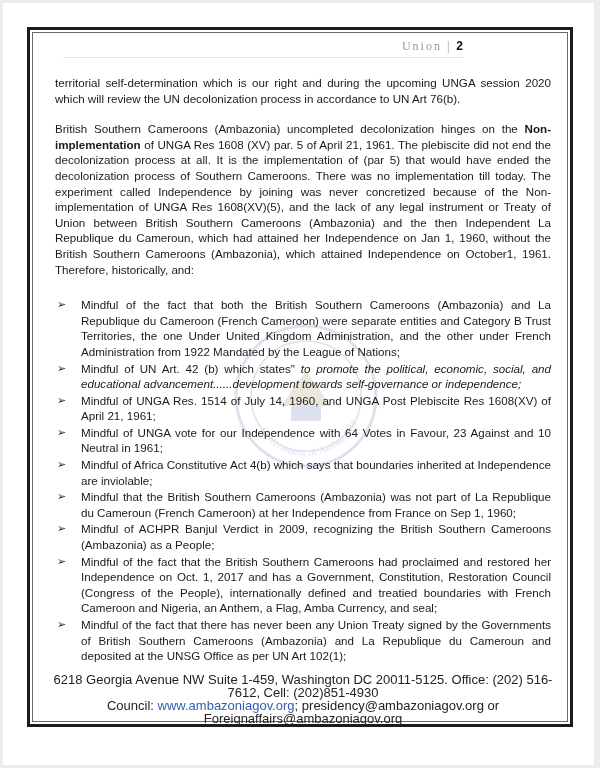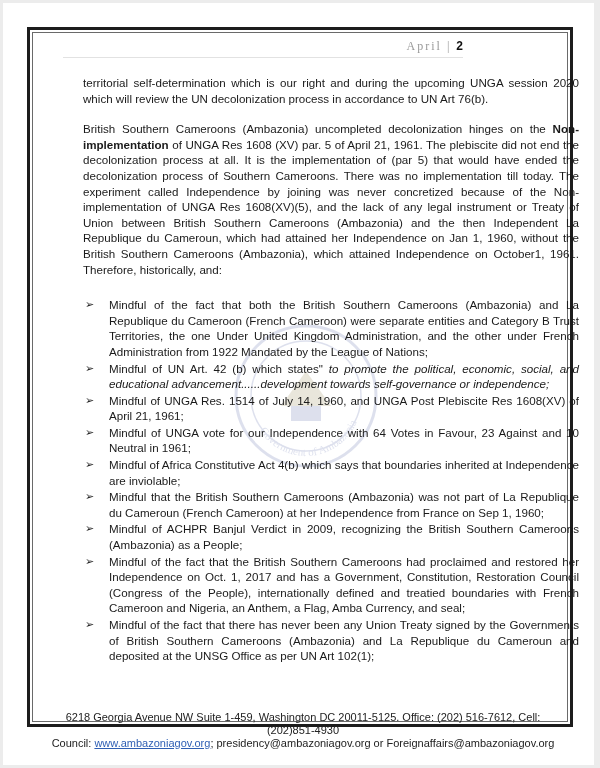--- a/index.html
+++ b/index.html
@@ -29,39 +29,38 @@
     text-align: right;
     font-family: "Liberation Serif", serif;
     font-size: 12px; color: #9a9a9a;
     letter-spacing: 2px;
   }
   .header .pno { color: #111; font-weight: bold; letter-spacing: 0; font-family: "Liberation Sans", sans-serif; }
   .content {
     position: absolute; left: 52px; top: 72px; width: 496px;
     font-size: 11.6px; line-height: 15.6px;
     text-align: justify;
-    margin-left: 28px;
   }
   .content p { margin: 0 0 15px 0; }
   .content b { font-weight: bold; }
   ul.bullets {
     list-style: none; margin: 20px 0 0 0; padding: 0 0 0 26px;
   }
   ul.bullets li {
     position: relative; margin: 0 0 1px 0;
   }
   ul.bullets li .arrow {
     position: absolute; left: -24px; top: 0; font-size: 11px; color: #222;
   }
   ul.bullets li i { font-style: italic; }
   .footer {
-    position: absolute; left: 40px; top: 708px; width: 520px;
-    text-align: center; font-size: 11px; line-height: 13px; color: #222;
+    position: absolute; left: 40px; top: 670px; width: 520px;
+    text-align: center; font-size: 13px; line-height: 13px; color: #222;
   }
-  .footer a { color: #2f5fb4; text-decoration: underline; }
+  .footer a { color: #2f5fb4; }
   .watermark {
     position: absolute; left: 228px; top: 318px; width: 150px; height: 150px;
     opacity: 0.18; pointer-events: none;
   }
 </style>
 </head>
 <body>
 
 <div class="page">
   <div class="frame">
@@ -73,21 +72,21 @@
     <circle cx="75" cy="75" r="55" fill="none" stroke="#4a5aa0" stroke-width="1.5"></circle>
     <path d="M50 85 L75 50 L100 85 Z" fill="#8a7a40"></path>
     <rect x="60" y="85" width="30" height="15" fill="#4a5aa0"></rect>
     <defs>
         <path id="arc" d="M20 80 A55 55 0 0 0 130 80"></path>
       </defs>
     <text font-size="11" fill="#4a5aa0" font-family="Liberation Serif, serif"><textPath href="#arc" startOffset="18%">Government of Ambazonia</textPath></text>
   </svg>
 
   <div class="header">
-    <span>April |</span>
+    <span>Union |</span>
     <span class="pno">2</span>
   </div>
 
   <div class="content">
     <p>territorial self-determination which is our right and during the upcoming UNGA session 2020 which will review the UN decolonization process in accordance to UN Art 76(b).</p>
     <p><span>British Southern Cameroons (Ambazonia) uncompleted decolonization hinges on the </span><b>Non-implementation</b><span> of UNGA Res 1608 (XV) par. 5 of April 21, 1961. The plebiscite did not end the decolonization process at all. It is the implementation of (par 5) that would have ended the decolonization process of Southern Cameroons. There was no implementation till today. The experiment called Independence by joining was never concretized because of the Non-implementation of UNGA Res 1608(XV)(5), and the lack of any legal instrument or Treaty of Union between British Southern Cameroons (Ambazonia) and the then Independent La Republique du Cameroun, which had attained her Independence on Jan 1, 1960, without the British Southern Cameroons (Ambazonia), which attained Independence on October1, 1961. Therefore, historically, and:</span></p>
 
     <ul class="bullets">
       <li><span class="arrow">➢</span><span>Mindful of the fact that both the British Southern Cameroons (Ambazonia) and La Republique du Cameroon (French Cameroon) were separate entities and Category B Trust Territories, the one Under United Kingdom Administration, and the other under French Administration from 1922 Mandated by the League of Nations;</span></li>
       <li><span class="arrow">➢</span><span>Mindful of UN Art. 42 (b) which states" </span><i>to promote the political, economic, social, and educational advancement......development towards self-governance or independence;</i></li>

